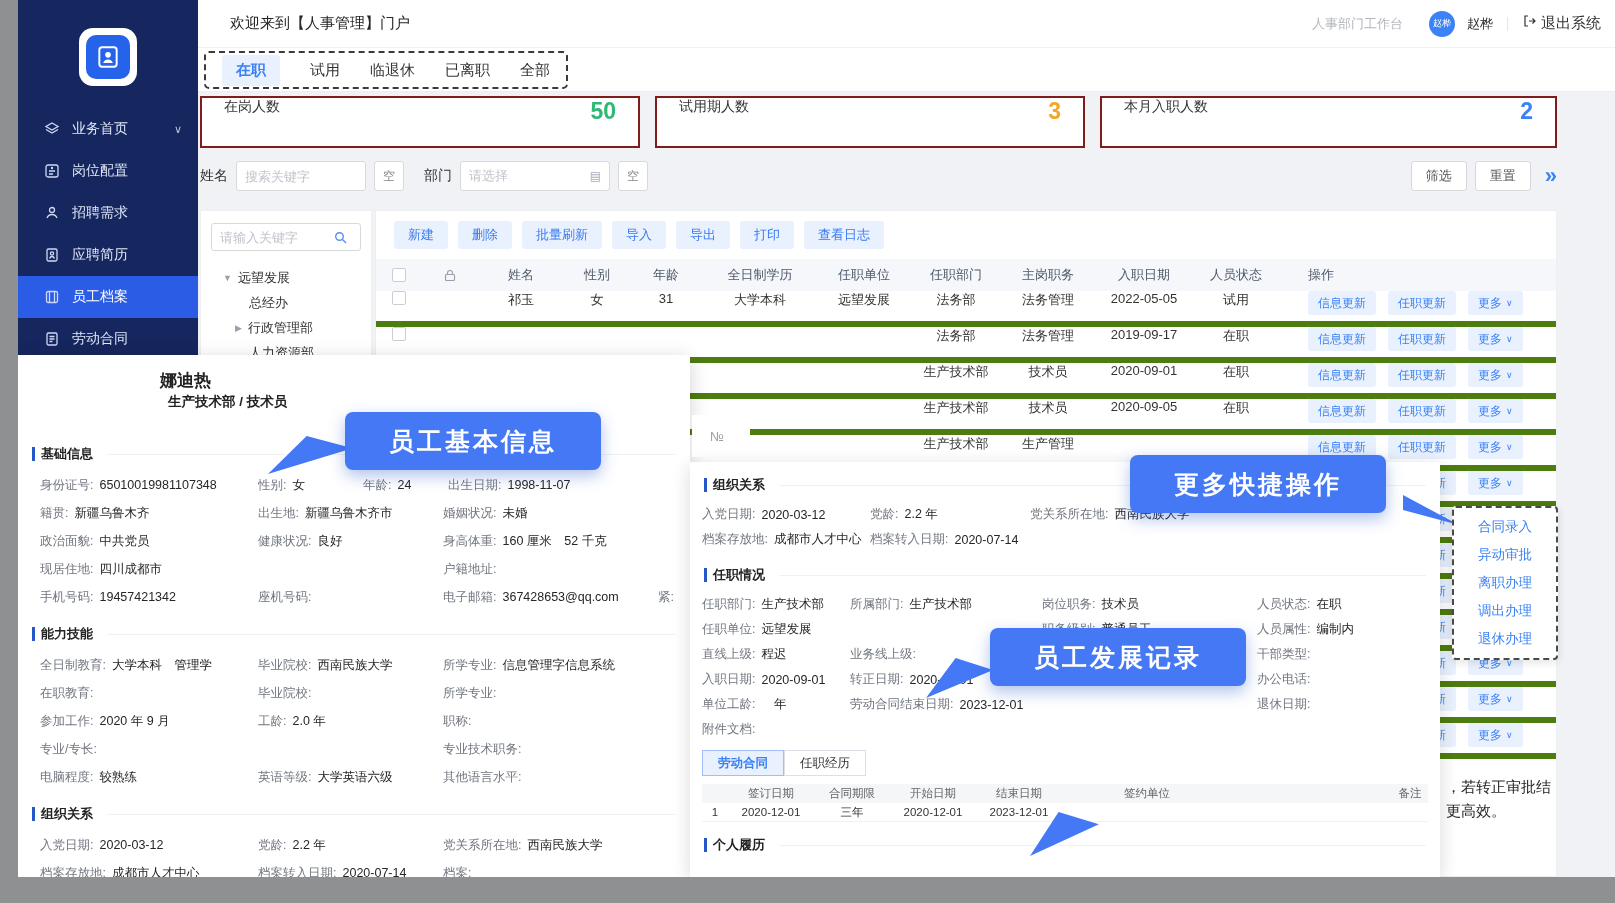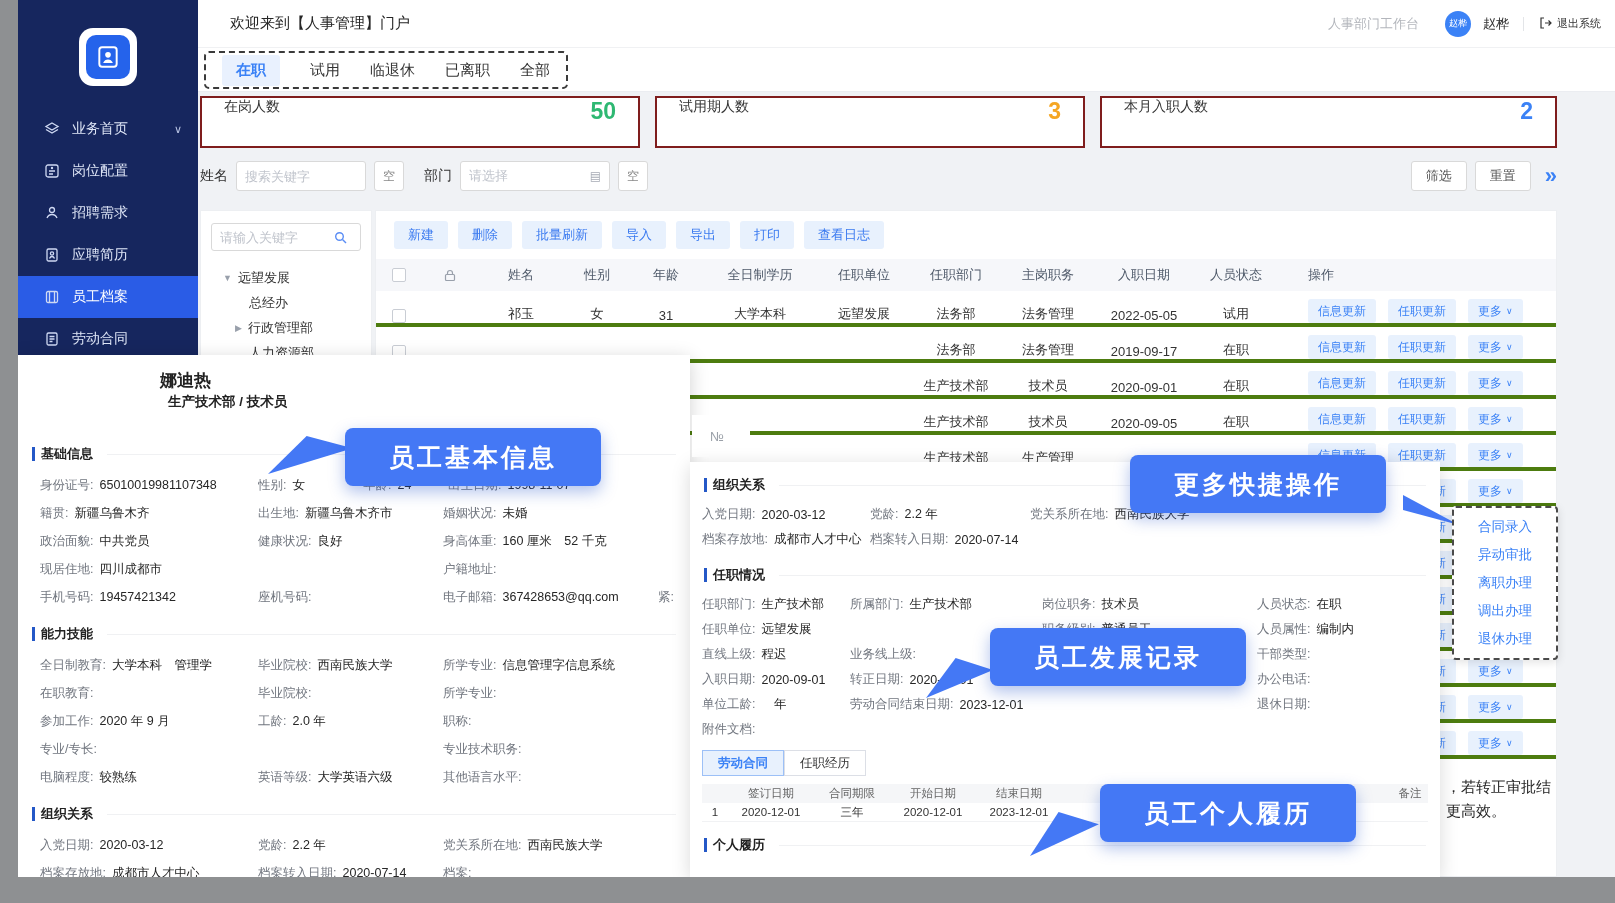--- a/index.html
+++ b/index.html
@@ -18,21 +18,21 @@
   .sb-chev{margin-left:auto;margin-right:16px;font-size:11px;color:#b9c4e4}
 
   
   #header{position:absolute;left:180px;top:0;width:1417px;height:48px;background:#fff;display:flex;align-items:center;border-bottom:1px solid #f0f1f3}
   .h-title{margin-left:32px;font-size:15px;color:#262626}
   .h-right{margin-left:auto;margin-right:14px;display:flex;align-items:center;gap:12px}
   .h-workspace{color:#b3b6bc;font-size:13px;margin-right:14px}
   .h-avatar{width:26px;height:26px;border-radius:50%;background:#3b82f6;color:#fff;font-size:9px;display:flex;align-items:center;justify-content:center}
   .h-user{font-size:13px;color:#333}
   .h-div{width:1px;height:14px;background:#e3e5e8;margin:0 2px}
-  .h-logout{display:flex;gap:5px;font-size:11px;color:#333;cursor:pointer}
+  .h-logout{display:flex;gap:5px;font-size:15px;color:#333;cursor:pointer}
 
   
   #tabrow{position:absolute;left:180px;top:48px;width:1417px;height:44px;background:#fff;border-bottom:1px solid #ebedf1}
   .tabbox{position:absolute;left:6px;top:3px;height:38px;border:2px dashed #3a3a3a;border-radius:5px;display:flex;align-items:center;padding:0 16px;gap:30px}
   .stab{font-size:15px;color:#333;cursor:pointer;white-space:nowrap}
   .stab.active{color:#3b82f6;font-weight:bold;background:#e9f1fe;padding:6px 14px;border-radius:3px}
 
   
   .stat-card{position:absolute;top:96px;height:52px;background:#fff;border:2px solid #7f1d1d;display:flex;align-items:flex-start;padding:0 22px}
   .stat-label{font-size:14px;color:#333}
@@ -56,21 +56,21 @@
   .tree-search input{border:none;outline:none;width:110px;font-size:13px;color:#333}
   .tree-search input::placeholder{color:#c0c4cc}
   .tree-item{height:25px;display:flex;align-items:center;font-size:13px;color:#333;cursor:pointer}
   .tree-caret{font-size:9px;color:#99a0ab;margin-right:6px}
 
   
   #tablepanel{position:absolute;left:357px;top:210px;width:1182px;height:667px;background:#fff;border:1px solid #edeff2}
   #toolbar{display:flex;gap:10px;padding:10px 12px 10px 18px}
   .tb-btn{height:28px;padding:0 14px;background:#e8f1fd;color:#3a7af0;font-size:13px;border-radius:3px;display:flex;align-items:center;cursor:pointer}
   .ehead{display:flex;height:32px;background:#f6f7fa;align-items:center;font-size:13px;color:#4e5969}
-  .erow{display:flex;height:36px;align-items:flex-end;border-bottom:4px solid #4d7c0f;font-size:13px;color:#333}
+  .erow{display:flex;height:36px;align-items:flex-start;border-bottom:6px solid #4d7c0f;font-size:13px;color:#333}
   .ecell{display:flex;align-items:center;justify-content:center;overflow:hidden;white-space:nowrap;flex:0 0 auto}
   .ecell.acts{flex:1;justify-content:flex-start;padding-left:30px;gap:12px}
   .cbx{width:14px;height:14px;border:1px solid #c9cdd4;border-radius:2px;background:#fff;display:inline-block;cursor:pointer}
   .pill{height:24px;padding:0 10px;background:#e8f1fd;color:#3b82f6;font-size:12px;border-radius:3px;display:flex;align-items:center;cursor:pointer;white-space:nowrap}
   .pill .crt{font-size:9px;margin-left:4px}
 
   
   .frag{position:absolute;left:1428px;font-size:15px;color:#262626;white-space:nowrap;z-index:3}
 
   
@@ -911,30 +911,29 @@
       </div>
     <div class="sec">
       <span class="sec-bar"></span>
       <span class="sec-title">个人履历</span>
       <span class="sec-line"></span>
     </div>
 
   </div>
 
   <div class="ctail" style="left:250px;top:436px;width:92px;height:38px;clip-path:polygon(0 100%,42% 0,92% 32%)"></div>
-  <div class="callout" style="left:327px;top:428px">员工基本信息</div>
+  <div class="callout" style="left:327px;top:412px">员工基本信息</div>
 
   <div class="ctail" style="left:1385px;top:495px;width:56px;height:30px;clip-path:polygon(100% 100%,0 0,0 50%)"></div>
   <div class="callout" style="left:1112px;top:455px">更多快捷操作</div>
 
   <div class="ctail" style="left:908px;top:658px;width:78px;height:40px;clip-path:polygon(0 100%,38% 0,86% 30%)"></div>
   <div class="callout" style="left:972px;top:628px">员工发展记录</div>
 
   <div class="ctail" style="left:1012px;top:812px;width:84px;height:44px;clip-path:polygon(0 100%,34% 0,82% 28%)"></div>
-  <div class="callout" style="left:1082px;top:784px">员工个人履历</div>
 
   <div id="quickmenu">
       <div class="qm-item">合同录入</div>
       <div class="qm-item">异动审批</div>
       <div class="qm-item">离职办理</div>
       <div class="qm-item">调出办理</div>
       <div class="qm-item">退休办理</div>
     </div>
 
 <div class="stat-card" style="left: 182px; width: 440px;">

